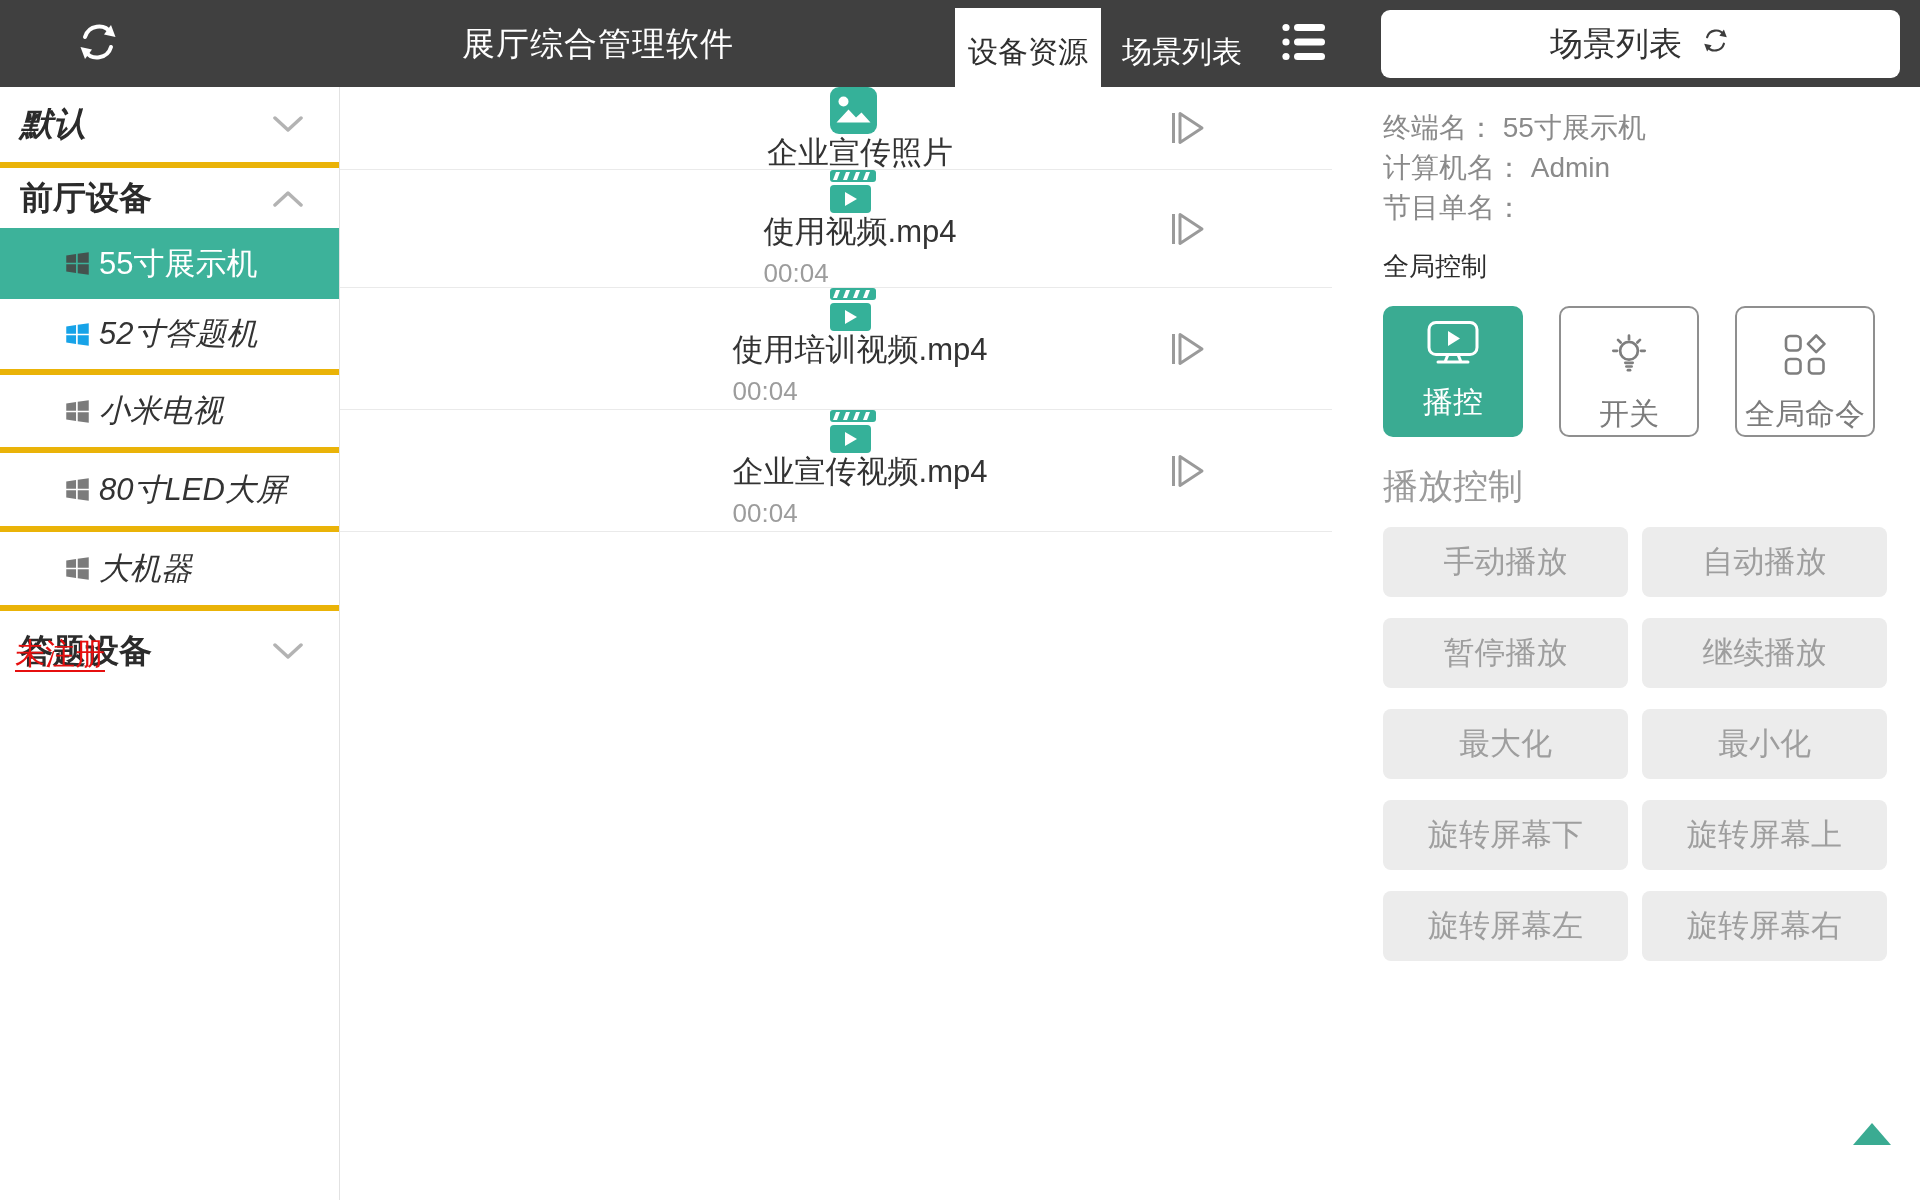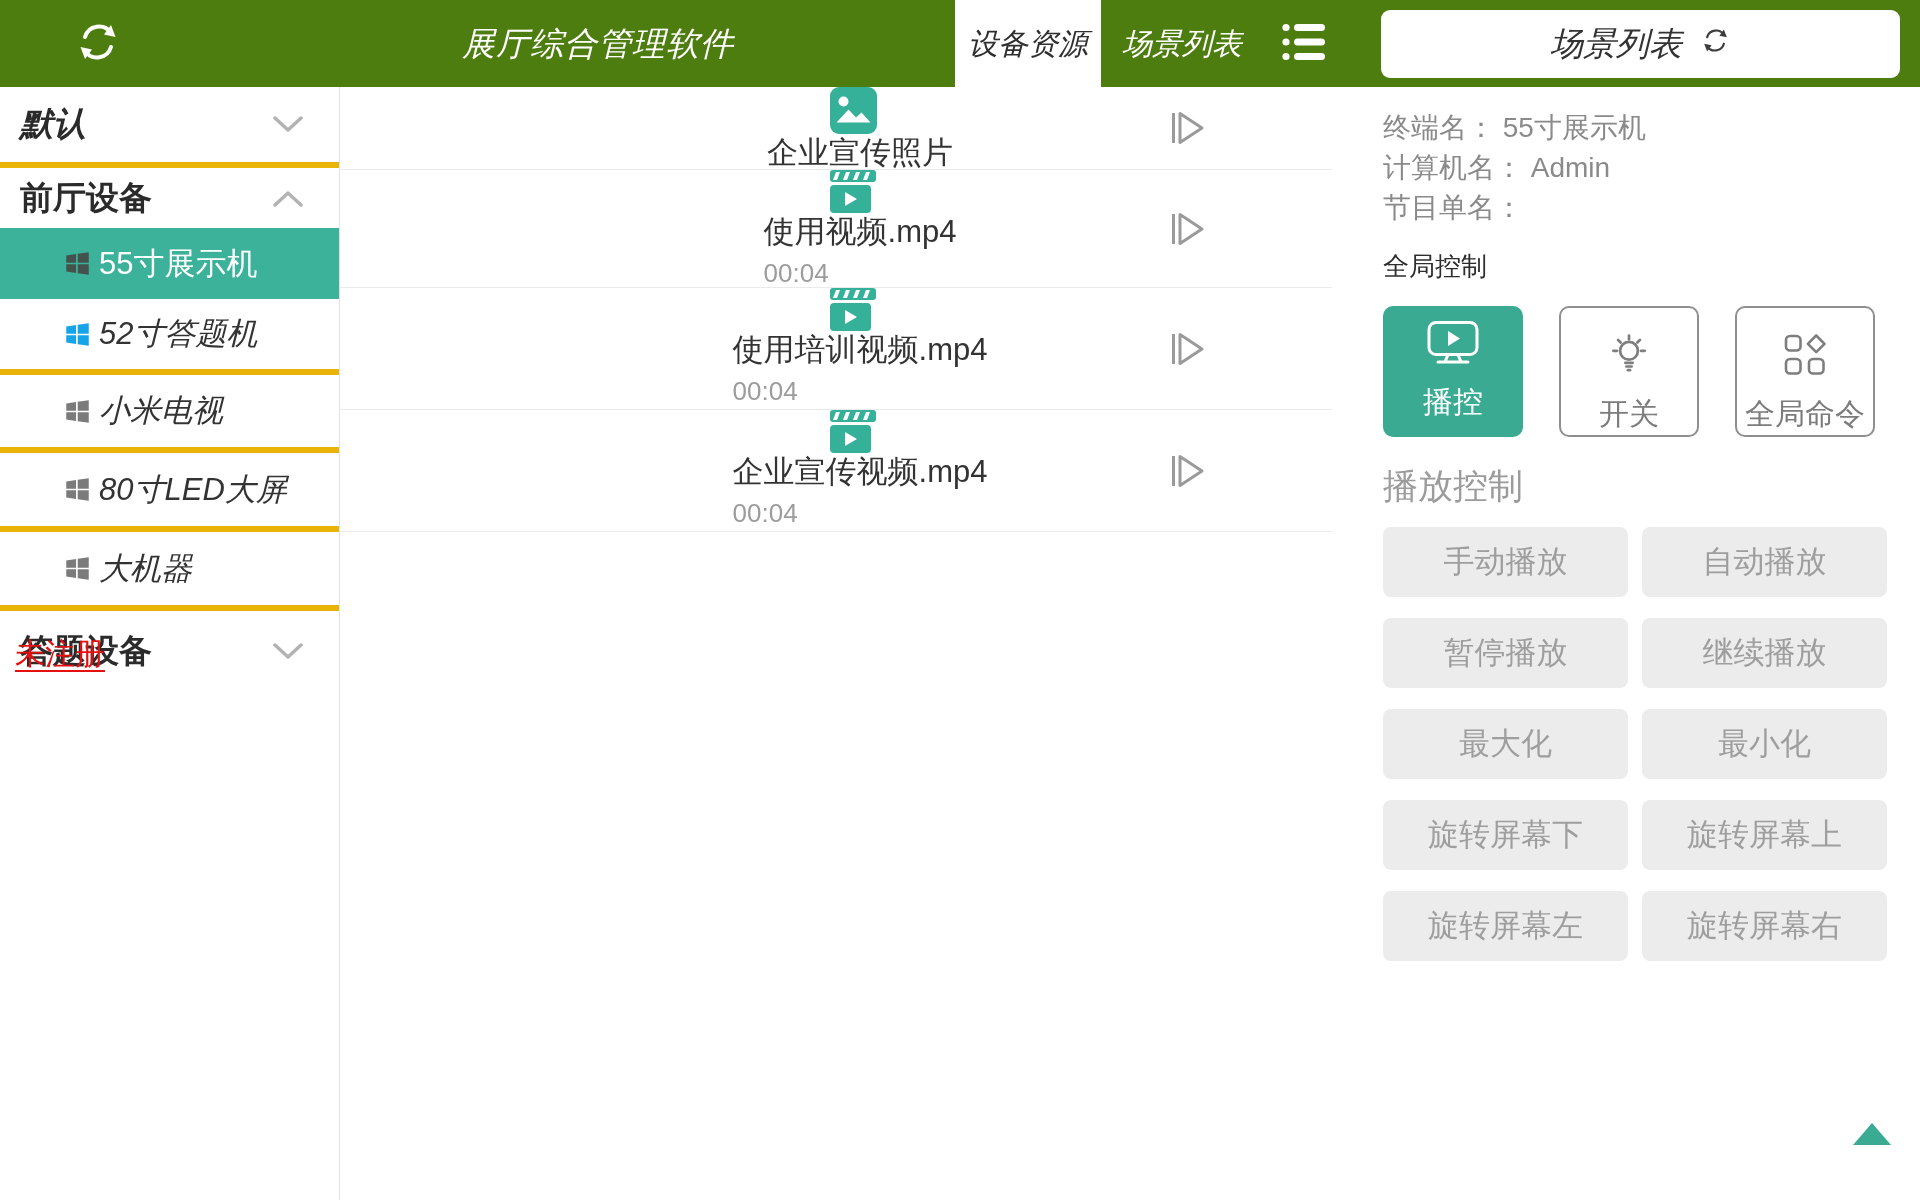--- a/index.html
+++ b/index.html
@@ -1,26 +1,26 @@
 <!DOCTYPE html>
 <html><head>
 <meta charset="utf-8">
 <style>
   * { margin:0; padding:0; box-sizing:border-box; }
   html,body { width:1920px; height:1200px; overflow:hidden; background:#fff;
     font-family:"Liberation Sans","DejaVu Sans",sans-serif; }
   .app { position:relative; width:1920px; height:1200px; background:#fff; }
 
   
-  .topbar { position:absolute; left:0; top:0; width:1920px; height:87px; background:#4d7c0f;font-style:italic; }
+  .topbar { position:absolute; left:0; top:0; width:1920px; height:87px; background:#404040; }
   .refresh-btn { position:absolute; left:70px; top:16px; width:56px; height:56px;
     display:flex; align-items:center; justify-content:center; cursor:pointer; }
   .app-title { position:absolute; left:418px; top:0; width:360px; height:87px; line-height:87px;
     text-align:center; color:#fff; font-size:33px; letter-spacing:1px; }
-  .tab { position:absolute; top:0; height:87px; line-height:87px; text-align:center;
+  .tab { position:absolute; top:8px; height:87px; line-height:87px; text-align:center;
     font-size:30px; color:#fff; cursor:pointer; }
   .tab.active { background:#fff; color:#2f2f2f; }
   .tab-resources { left:955px; width:146px; }
   .tab-programs { left:1101px; width:162px; }
   .list-btn { position:absolute; left:1270px; top:0; width:72px; height:87px;
     display:flex; align-items:center; justify-content:center; cursor:pointer; }
   .scene-box { position:absolute; left:1381px; top:10px; width:519px; height:68px;
     background:#fff; border-radius:9px; display:flex; align-items:center; justify-content:center;
     gap:18px; cursor:pointer; }
   .scene-box span { font-size:33px; color:#333; }

